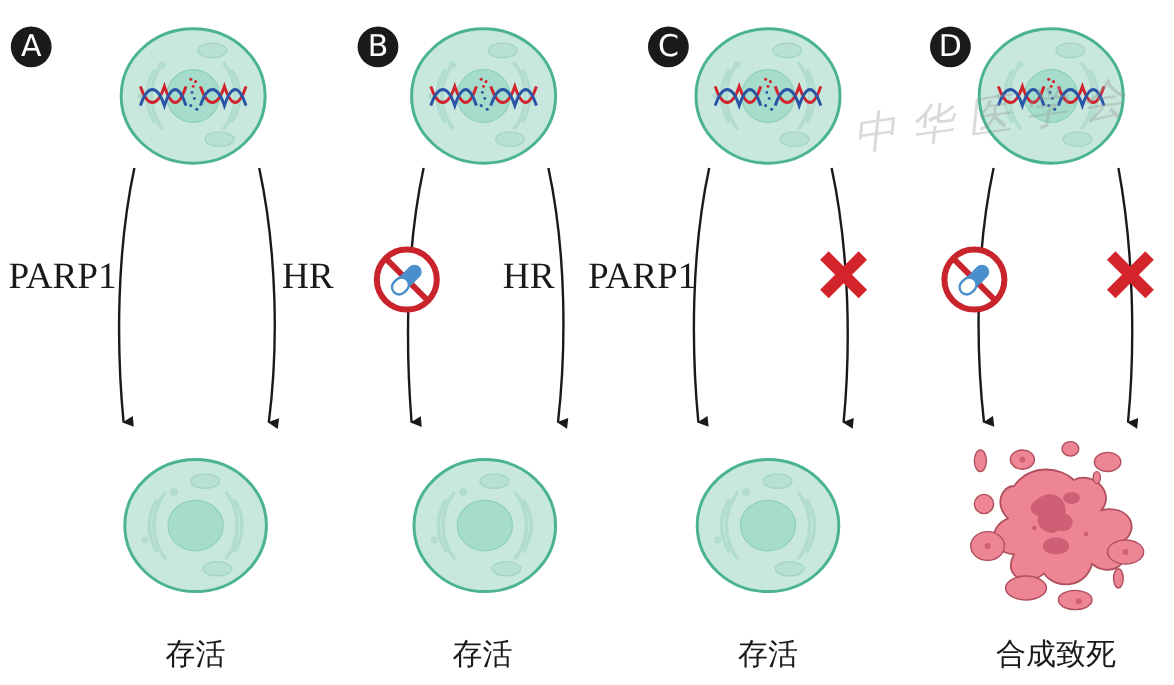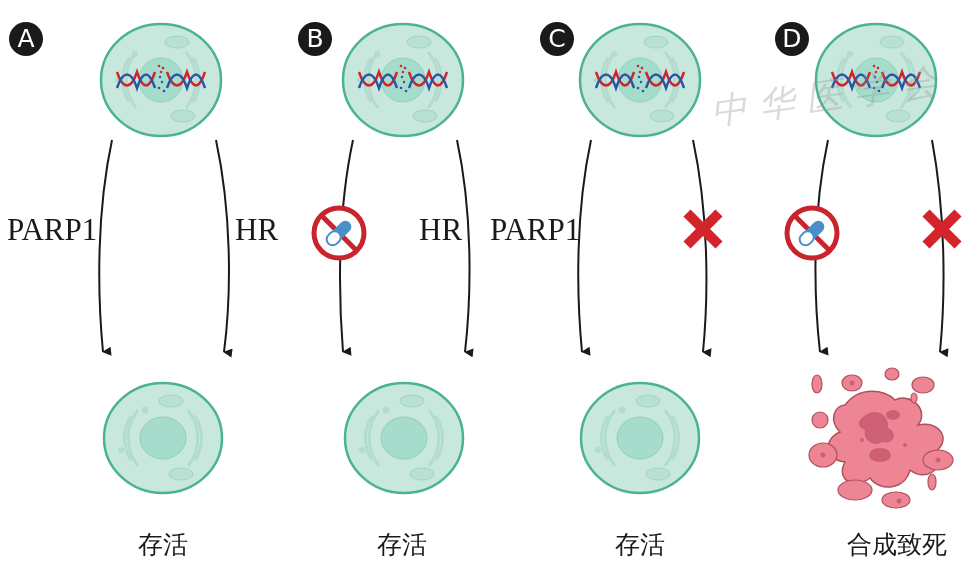--- a/index.html
+++ b/index.html
@@ -134,15 +134,15 @@
 </svg>
 
 <div class="path-label" style="left:7px;top:212px;">PARP1</div>
 <div class="path-label" style="left:235px;top:212px;">HR</div>
 <div class="path-label" style="left:419px;top:212px;">HR</div>
 <div class="path-label" style="left:490px;top:212px;">PARP1</div>
 
 <div class="outcome" style="left:113px;top:528px;width:100px;">存活</div>
 <div class="outcome" style="left:352px;top:528px;width:100px;">存活</div>
 <div class="outcome" style="left:590px;top:528px;width:100px;">存活</div>
-<div class="outcome" style="left:832px;top:528px;width:130px;">合成致死</div>
+<div class="outcome" style="left:815px;top:528px;width:130px;">合成致死</div>
 
 <div class="watermark" style="left:710px;top:72px;">中华医学会</div>
 
 </body></html>

